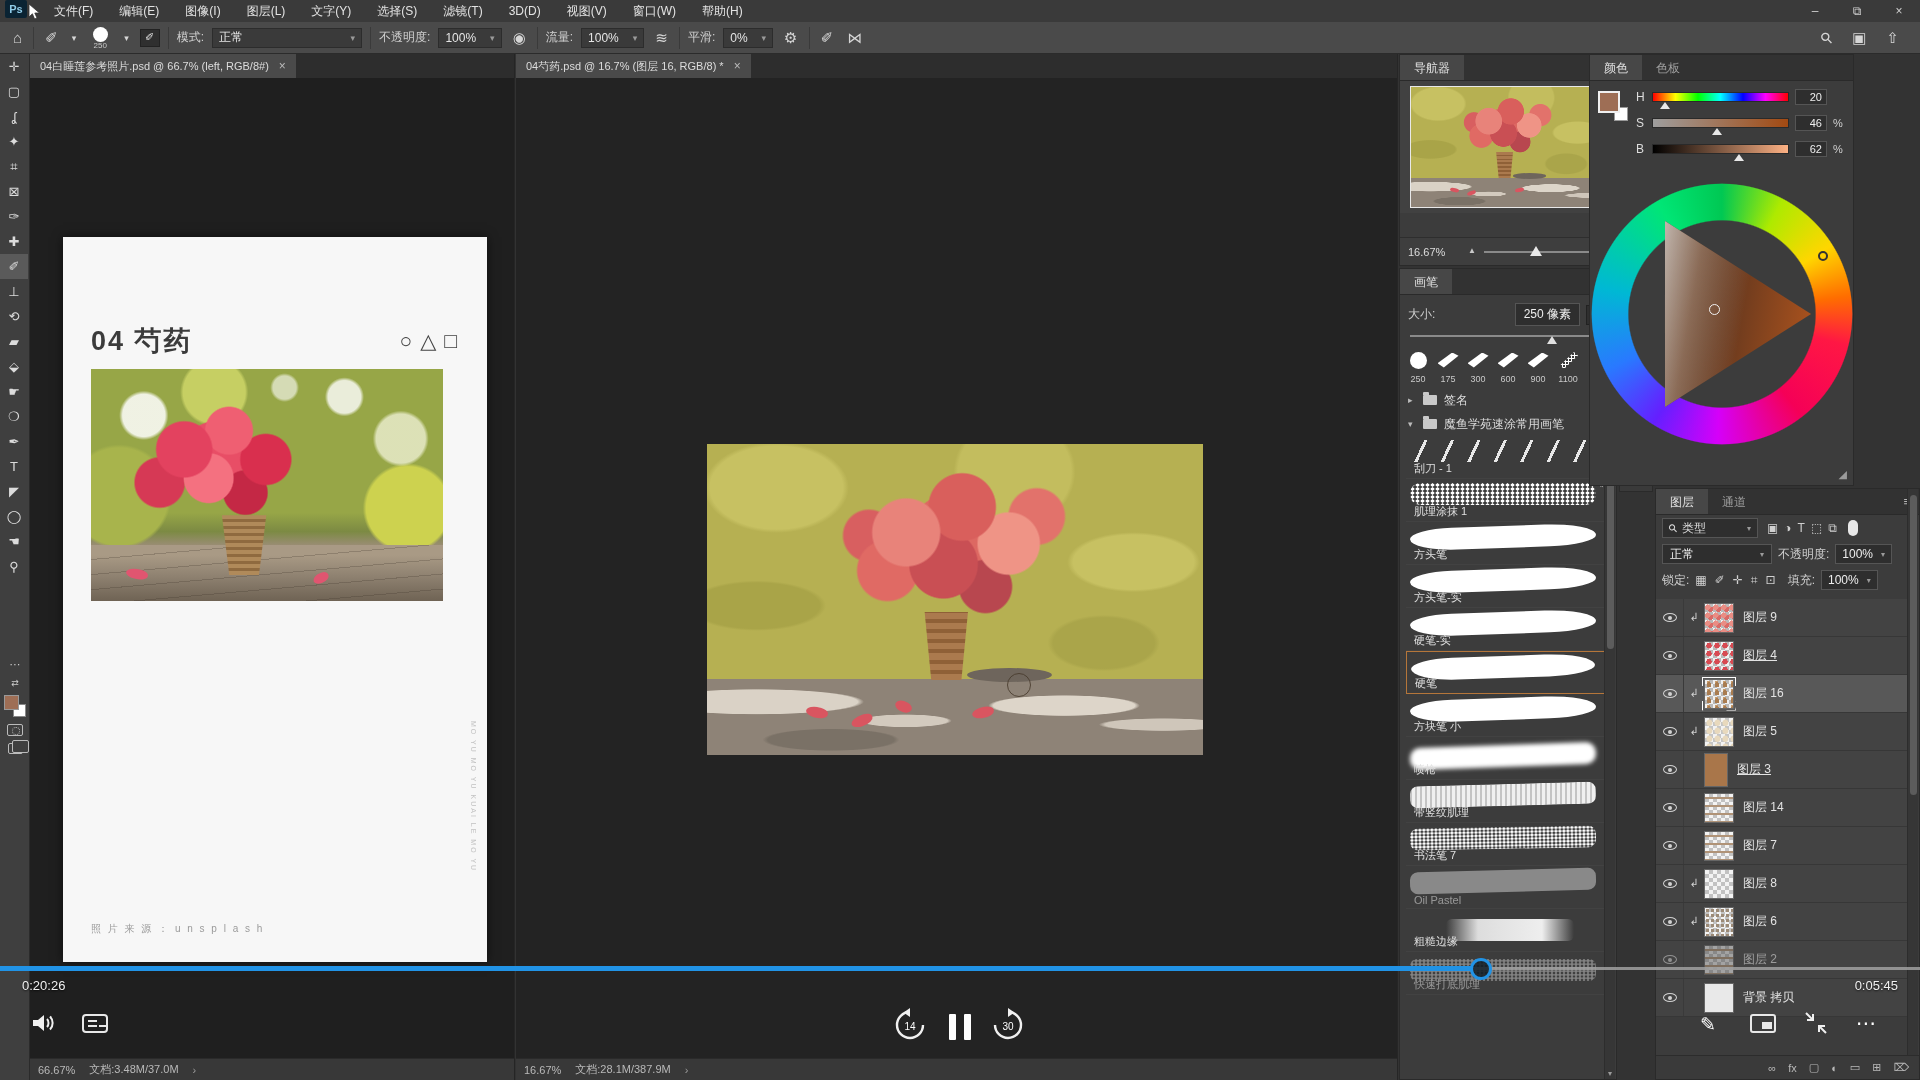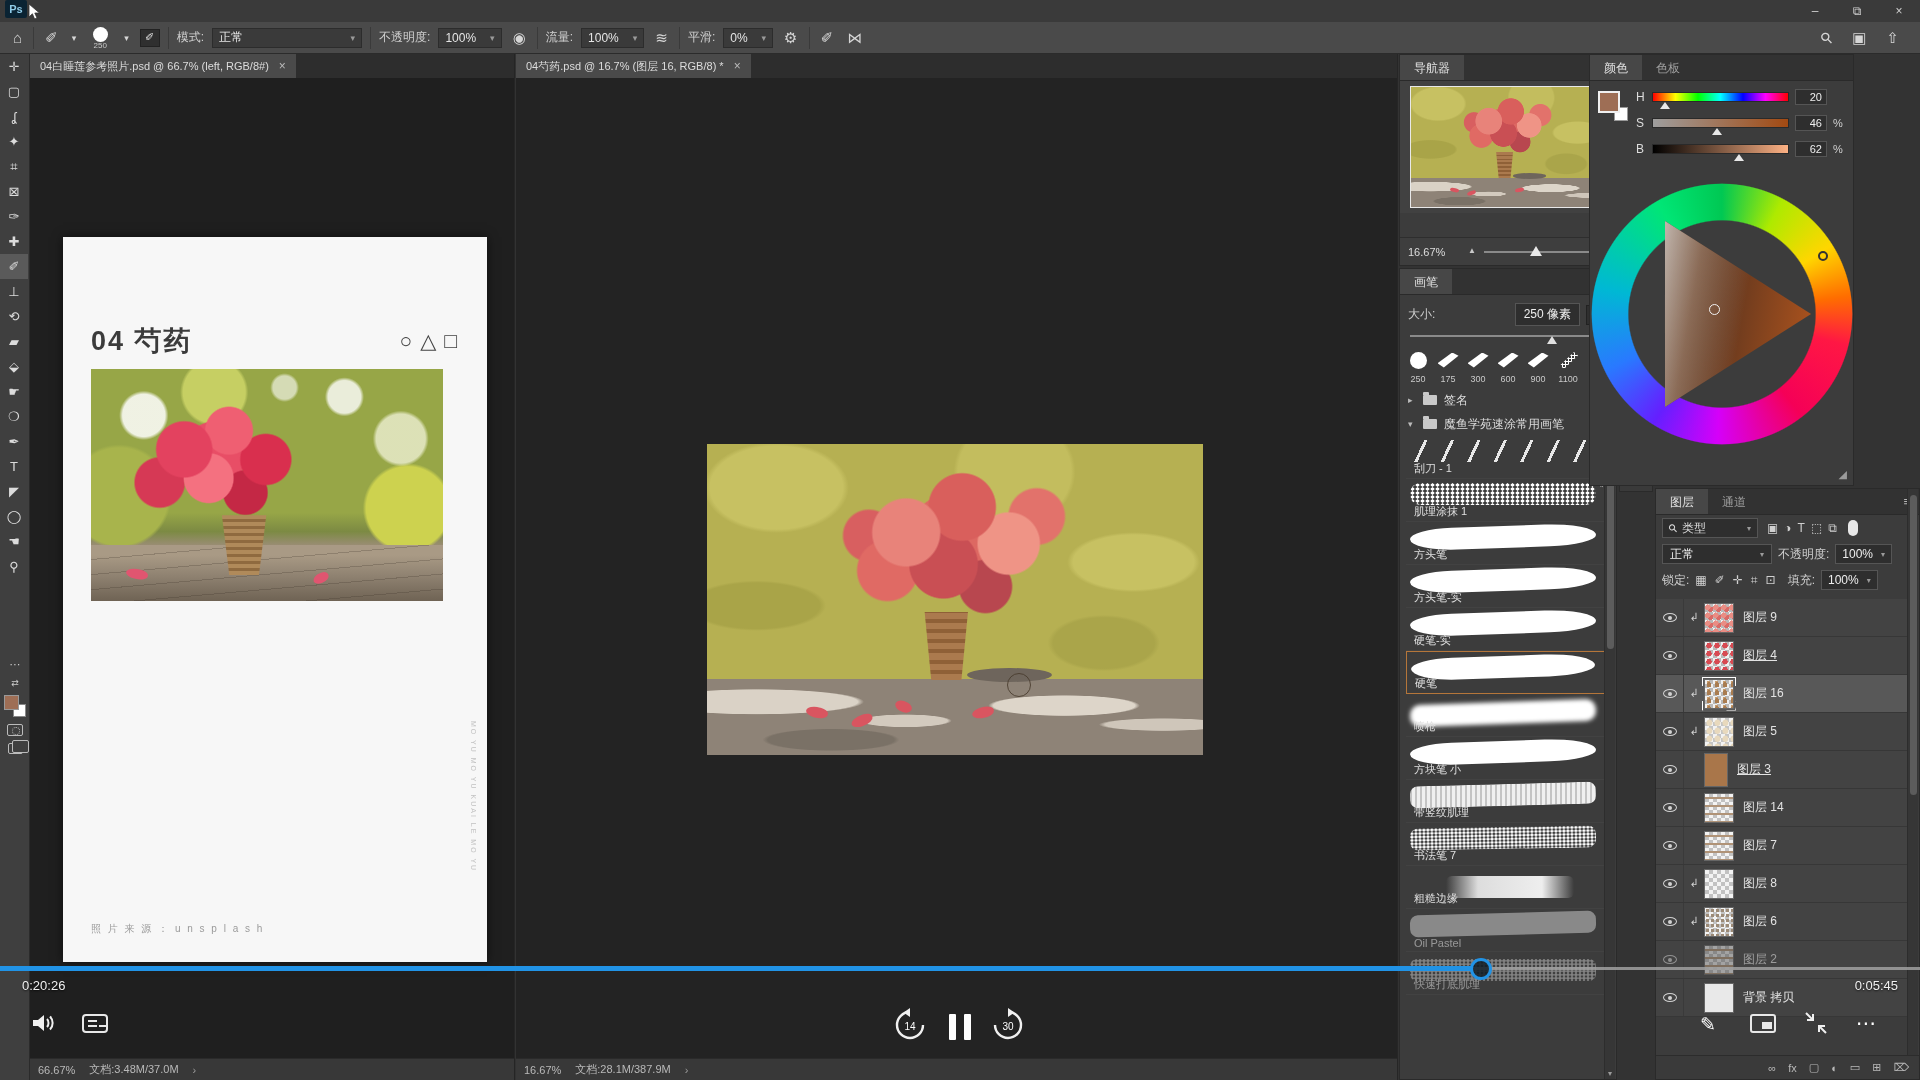--- a/index.html
+++ b/index.html
@@ -295,20 +295,34 @@
 </head>
 <body>
 
 <div id="app">
 
   <div id="titlebar">
     <div class="ps-badge">Ps</div>
     <svg class="cursor-arrow" width="13" height="17" viewBox="0 0 13 17">
         <path d="M1 1 L1 14 L4.4 10.8 L6.6 16 L9 15 L6.8 10 L11.5 10 Z" fill="#fff" stroke="#333" stroke-width="0.8"></path>
       </svg>
+    <div id="menu">
+
+    <span class="menu-item">文件(F)</span>
+        <span class="menu-item">编辑(E)</span>
+        <span class="menu-item">图像(I)</span>
+        <span class="menu-item">图层(L)</span>
+        <span class="menu-item">文字(Y)</span>
+        <span class="menu-item">选择(S)</span>
+        <span class="menu-item">滤镜(T)</span>
+        <span class="menu-item">3D(D)</span>
+        <span class="menu-item">视图(V)</span>
+        <span class="menu-item">窗口(W)</span>
+        <span class="menu-item">帮助(H)</span>
+      </div>
     <div id="win-controls">
       <span>–</span>
       <span>⧉</span>
       <span>×</span>
     </div>
   </div>
 
   <div id="optionsbar">
     <span class="ob-icon">⌂</span>
     <span class="ob-sep"></span>
@@ -673,30 +687,30 @@
         <div class="preset selected">
           <div class="preset-inner">
             <div class="stroke s-smooth"></div>
             <span class="pname">硬笔</span>
 
           </div>
         </div>
 
         <div class="preset">
           <div class="preset-inner">
+            <div class="stroke s-smooth"></div>
+            <span class="pname">方块笔 小</span>
+
+          </div>
+        </div>
+
+        <div class="preset">
+          <div class="preset-inner">
             <div class="stroke s-softline"></div>
             <span class="pname">喷枪</span>
-
-          </div>
-        </div>
-
-        <div class="preset">
-          <div class="preset-inner">
-            <div class="stroke s-smooth"></div>
-            <span class="pname">方块笔 小</span>
 
           </div>
         </div>
 
         <div class="preset">
           <div class="preset-inner">
             <div class="stroke s-rough"></div>
             <span class="pname">带竖纹肌理</span>
 
           </div>
@@ -704,31 +718,31 @@
 
         <div class="preset">
           <div class="preset-inner">
             <div class="stroke s-grain2"></div>
             <span class="pname">书法笔 7</span>
 
           </div>
         </div>
 
         <div class="preset">
+          <div class="preset-inner dim" style="opacity: 0.55;">
+            <div class="stroke s-gray"></div>
+            <span class="pname">Oil Pastel</span>
+
+          </div>
+        </div>
+
+        <div class="preset">
           <div class="preset-inner">
             <div class="stroke s-thin"></div>
             <span class="pname">粗糙边缘</span>
-
-          </div>
-        </div>
-
-        <div class="preset">
-          <div class="preset-inner dim" style="opacity: 0.55;">
-            <div class="stroke s-gray"></div>
-            <span class="pname">Oil Pastel</span>
 
           </div>
         </div>
 
         <div class="preset">
           <div class="preset-inner dim" style="opacity: 0.55;">
             <div class="stroke s-grain3"></div>
             <span class="pname">快速打底肌理</span>
 
           </div>

